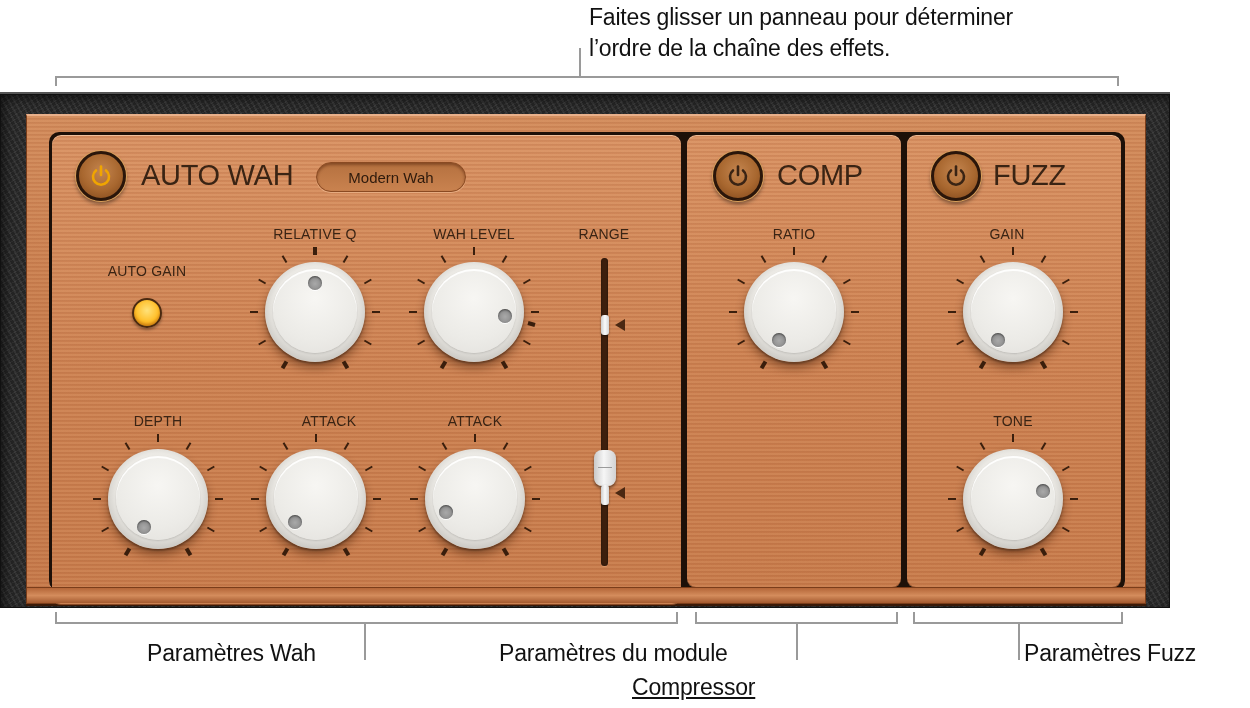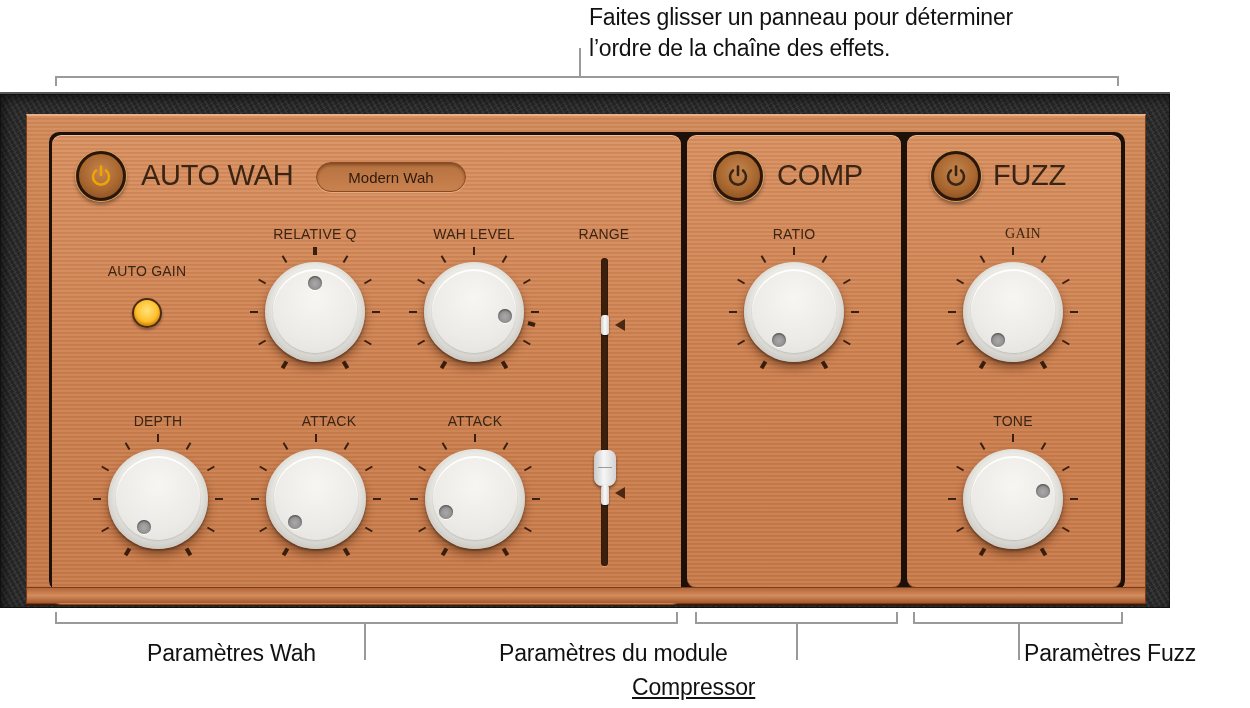--- a/index.html
+++ b/index.html
@@ -349,21 +349,21 @@
 
     <div class="panel fuzz" style="left:858px; top:3px; width:214px; height:453px;">
       <div class="power-btn" style="left:24px; top:16px;">
         <svg viewBox="0 0 26 26">
           <path d="M8 7.5 A8 8 0 1 0 18 7.5" fill="none" stroke="#3a2414" stroke-width="2.6" stroke-linecap="round"></path>
           <line x1="13" y1="3.5" x2="13" y2="12" stroke="#3a2414" stroke-width="2.6" stroke-linecap="round"></line>
         </svg>
       </div>
       <div class="panel-title" style="left:86px; top:24px;">FUZZ</div>
 
-      <div class="param-label" style="left:116px; top:91px;font-family:Liberation Serif, serif;">GAIN</div>
+      <div class="param-label" style="left:100px; top:91px;">GAIN</div>
       <div class="knob-wrap" style="left:106px; top:177px;">
         <svg class="knob-ticks" viewBox="0 0 150 150">
           <g stroke="#3a1f0d" stroke-width="2">
             <line x1="75" y1="10" x2="75" y2="18"></line>
             <line x1="42.5" y1="18.7" x2="46.5" y2="25.6"></line>
             <line x1="107.5" y1="18.7" x2="103.5" y2="25.6"></line>
             <line x1="18.7" y1="42.5" x2="25.6" y2="46.5"></line>
             <line x1="131.3" y1="42.5" x2="124.4" y2="46.5"></line>
             <line x1="10" y1="75" x2="18" y2="75"></line>
             <line x1="140" y1="75" x2="132" y2="75"></line>

